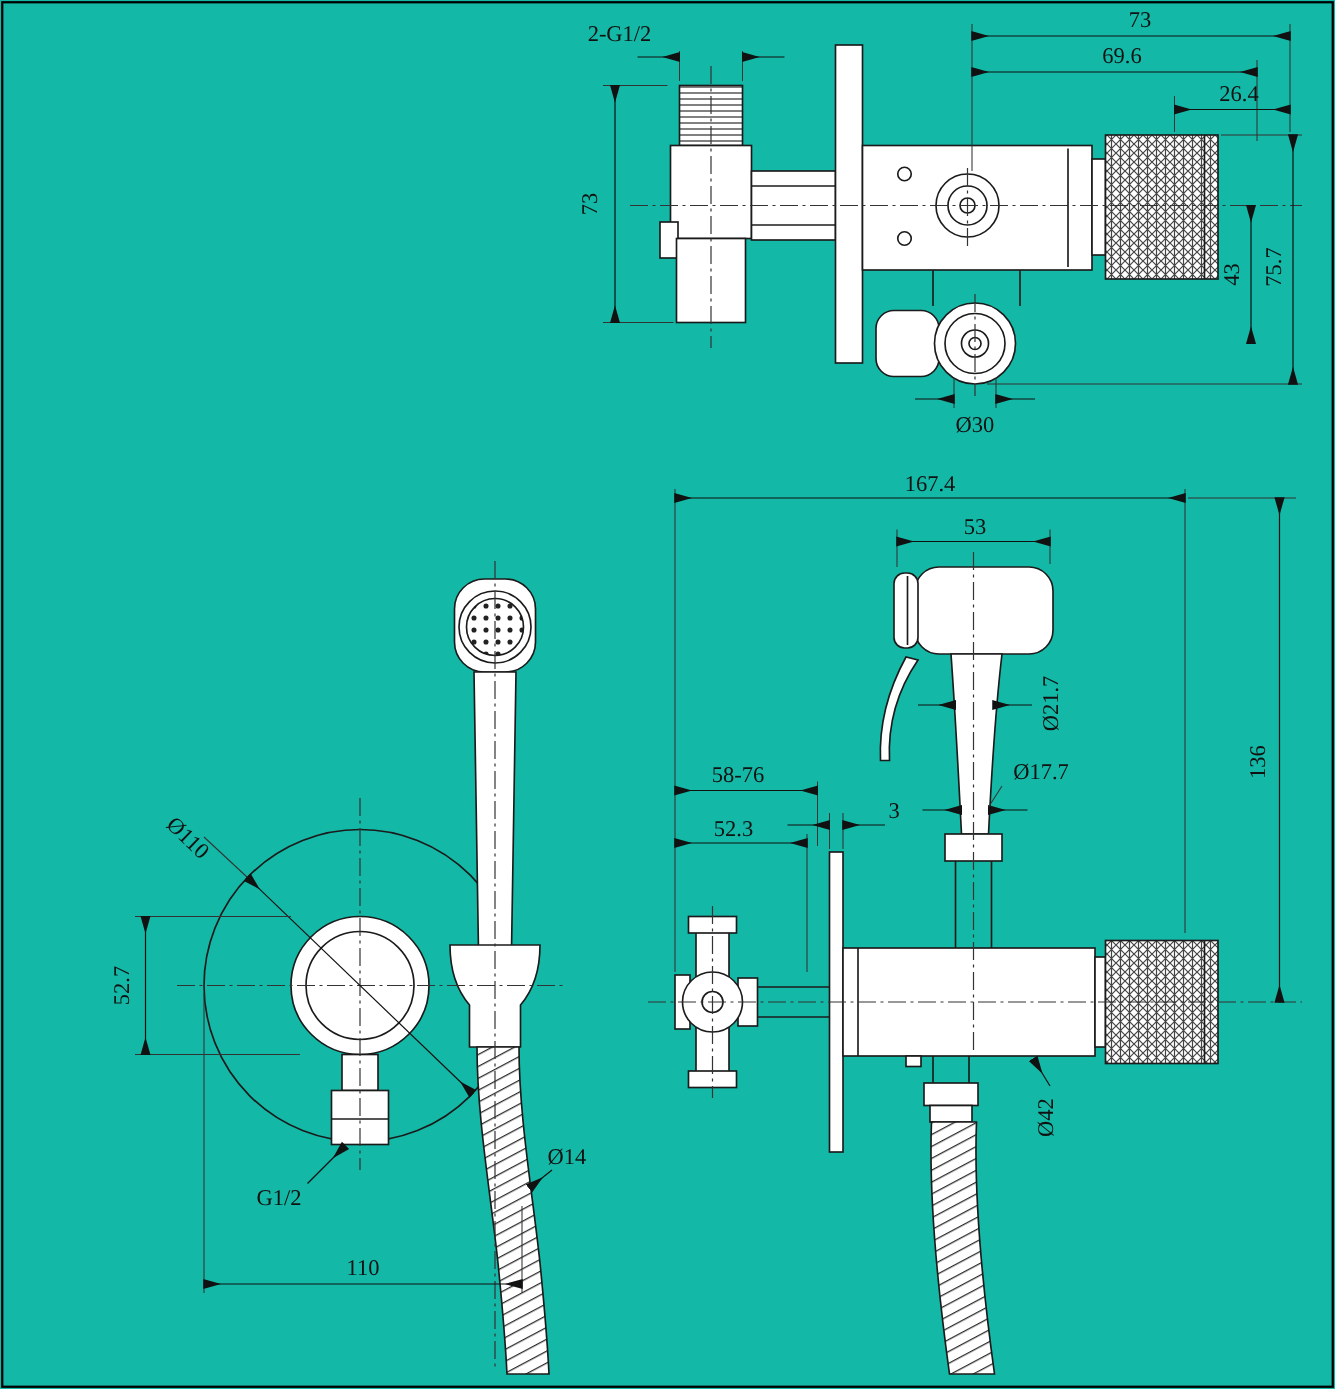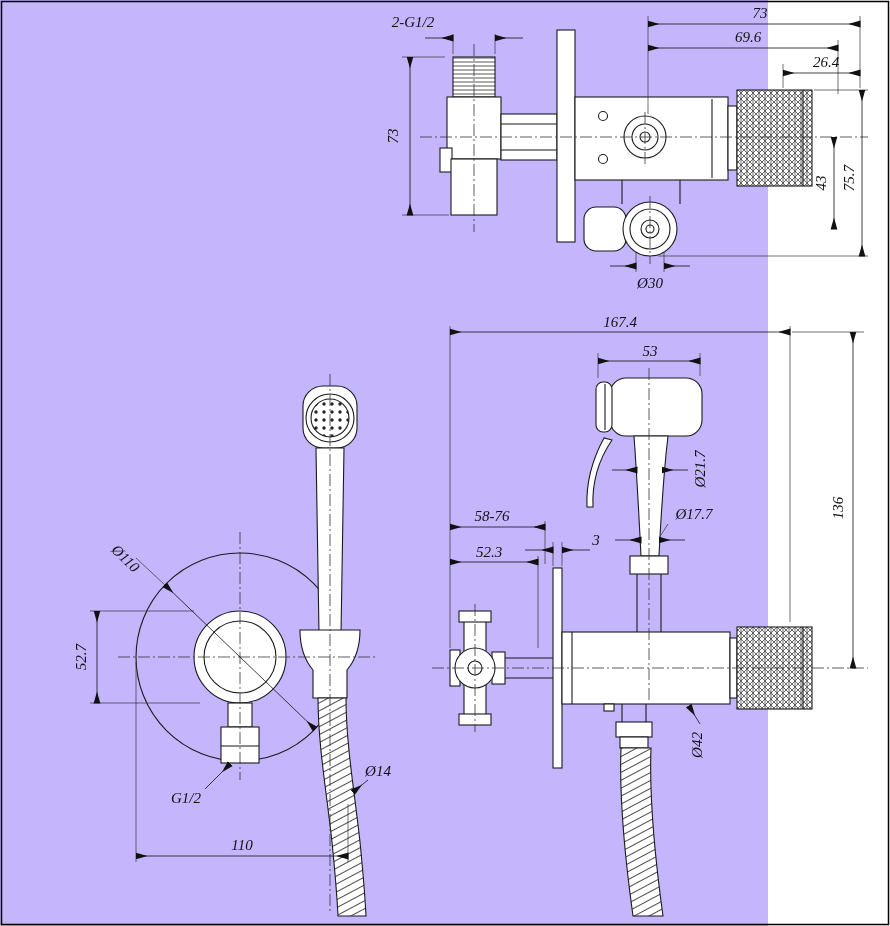--- a/index.html
+++ b/index.html
@@ -1,19 +1,18 @@
 <!DOCTYPE html>
 <html><head>
 <meta charset="utf-8">
 <style>
   html,body{margin:0;padding:0;background:#fff;}
   .sheet{
-    width:768px;height:926px;position:relative;background:#c4b5fd;
+    width:890px;height:926px;position:relative;background:#14b8a6;
     font-family:"Liberation Serif", serif;
-    font-style:italic;
   }
   svg{display:block;}
   .ln{fill:none;stroke:#1b1b1b;stroke-width:1.1;}
   .part{fill:#ffffff;stroke:#1b1b1b;stroke-width:1.1;}
   .pat{stroke:#1b1b1b;stroke-width:1.1;}
   .cl{fill:none;stroke:#333;stroke-width:0.8;stroke-dasharray:12 3 2 3;}
   .ext{fill:none;stroke:#333;stroke-width:0.7;}
   .diml{fill:none;stroke:#111;stroke-width:0.8;}
   .dimt{font-size:15px;fill:#111;text-anchor:middle;}
   .border{fill:none;stroke:#000;stroke-width:1.5;}

